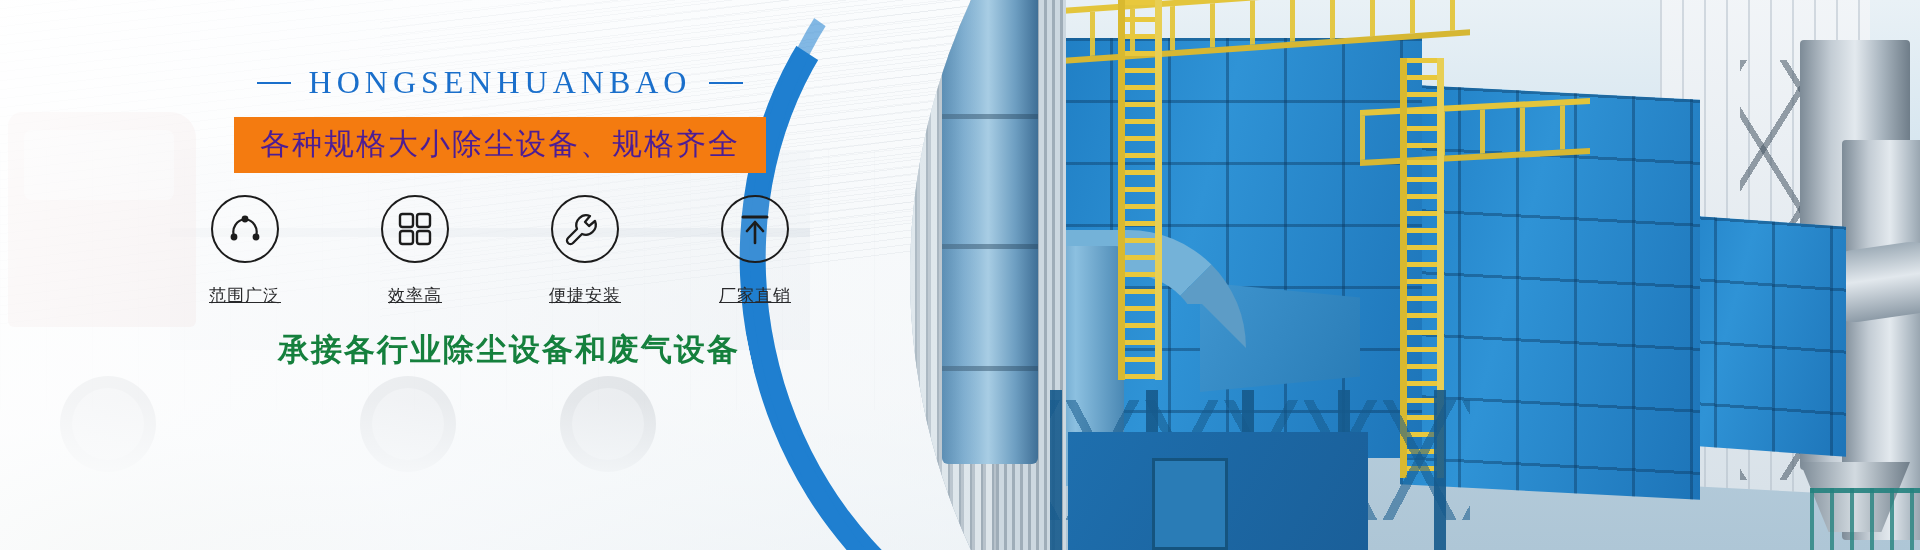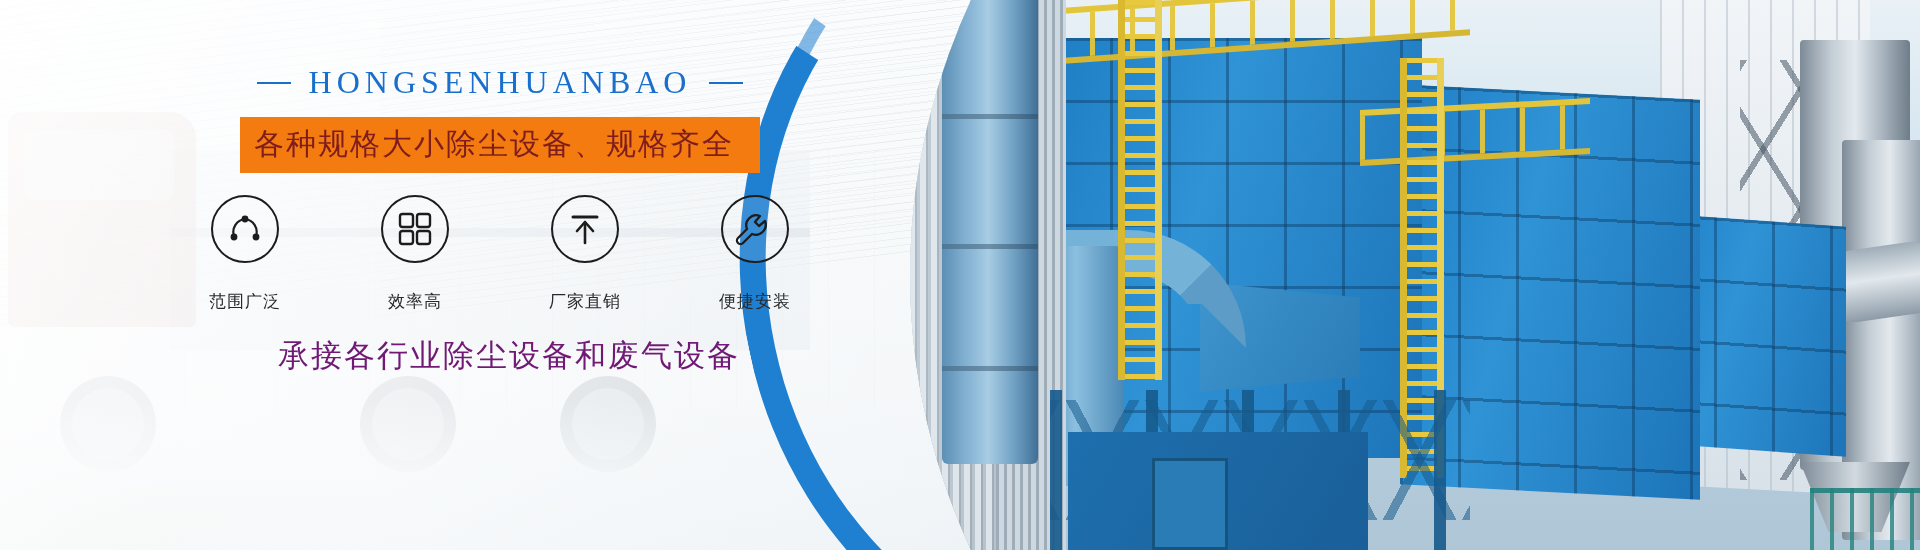--- a/index.html
+++ b/index.html
@@ -315,55 +315,56 @@
     -webkit-background-clip:text;
     background-clip:text;
     -webkit-text-fill-color:transparent;
     text-shadow:0 2px 5px rgba(255,255,255,.55);
   }
 
   .subbar{
     display:inline-block;
     margin-top:16px;
     background:#f47b10;
-    color:#7f1d1d;
+    color:#4c1d95;
     font-size:30px;
     letter-spacing:2px;
-    padding:9px 26px 11px 14px;
+    padding:9px 26px 11px 26px;
     line-height:1.2;
   }
 
   .features{
     margin-top:22px;
     display:flex;
     justify-content:center;
     gap:60px;
   }
   .feature{ width:110px; }
   .fcircle{
     width:68px; height:68px; margin:0 auto;
     border:2px solid #1c1c1c;
     border-radius:50%;
     display:flex; align-items:center; justify-content:center;
     background:rgba(255,255,255,.12);
   }
   .flabel{
-    margin-top:27px;
+    margin-top:21px;
     font-size:17px;
     color:#28292b;
     letter-spacing:1px;
     white-space:nowrap;
+    text-decoration:underline;
   }
 
   .tagline{
     margin-top:22px;
     font-size:31px;
     letter-spacing:2px;
-    color:#701a75;
-    font-weight:400;
+    color:#15803d;
+    font-weight:700;
     margin-left:18px;
   }
 </style>
 </head>
 <body>
 
 <div class="banner">
 
   <div class="photo-left">
     <div class="wh-roof"></div>
@@ -450,36 +451,36 @@
             <rect x="20" y="3" width="13" height="13" rx="2.5" fill="none" stroke="#1c1c1c" stroke-width="2.4"></rect>
             <rect x="3" y="20" width="13" height="13" rx="2.5" fill="none" stroke="#1c1c1c" stroke-width="2.4"></rect>
             <rect x="20" y="20" width="13" height="13" rx="2.5" fill="none" stroke="#1c1c1c" stroke-width="2.4"></rect>
           </svg>
         </div>
         <div class="flabel">效率高</div>
       </div>
 
       <div class="feature">
         <div class="fcircle">
+          <svg width="40" height="40" viewBox="0 0 40 40">
+            <path d="M25 7 l-5 6 4 4 6 -5 a10 10 0 0 1 -13 13 l-9 9 a3.5 3.5 0 0 1 -5 -5 l9 -9 a10 10 0 0 1 13 -13 z" fill="none" stroke="#1c1c1c" stroke-width="2.3" stroke-linejoin="round"></path>
+          </svg>
+        </div>
+        <div class="flabel">便捷安装</div>
+      </div>
+
+      <div class="feature">
+        <div class="fcircle">
           <svg width="38" height="38" viewBox="0 0 38 38">
             <line x1="7" y1="7" x2="31" y2="7" stroke="#1c1c1c" stroke-width="3" stroke-linecap="round"></line>
             <line x1="19" y1="33" x2="19" y2="13" stroke="#1c1c1c" stroke-width="2.6" stroke-linecap="round"></line>
             <path d="M11 21 l8 -9 l8 9" fill="none" stroke="#1c1c1c" stroke-width="2.6" stroke-linecap="round" stroke-linejoin="round"></path>
           </svg>
         </div>
         <div class="flabel">厂家直销</div>
       </div>
 
-      <div class="feature">
-        <div class="fcircle">
-          <svg width="40" height="40" viewBox="0 0 40 40">
-            <path d="M25 7 l-5 6 4 4 6 -5 a10 10 0 0 1 -13 13 l-9 9 a3.5 3.5 0 0 1 -5 -5 l9 -9 a10 10 0 0 1 13 -13 z" fill="none" stroke="#1c1c1c" stroke-width="2.3" stroke-linejoin="round"></path>
-          </svg>
-        </div>
-        <div class="flabel">便捷安装</div>
-      </div>
-
     </div>
 
     <div class="tagline">承接各行业除尘设备和废气设备</div>
   </div>
 
 </div>
 
 </body></html>

